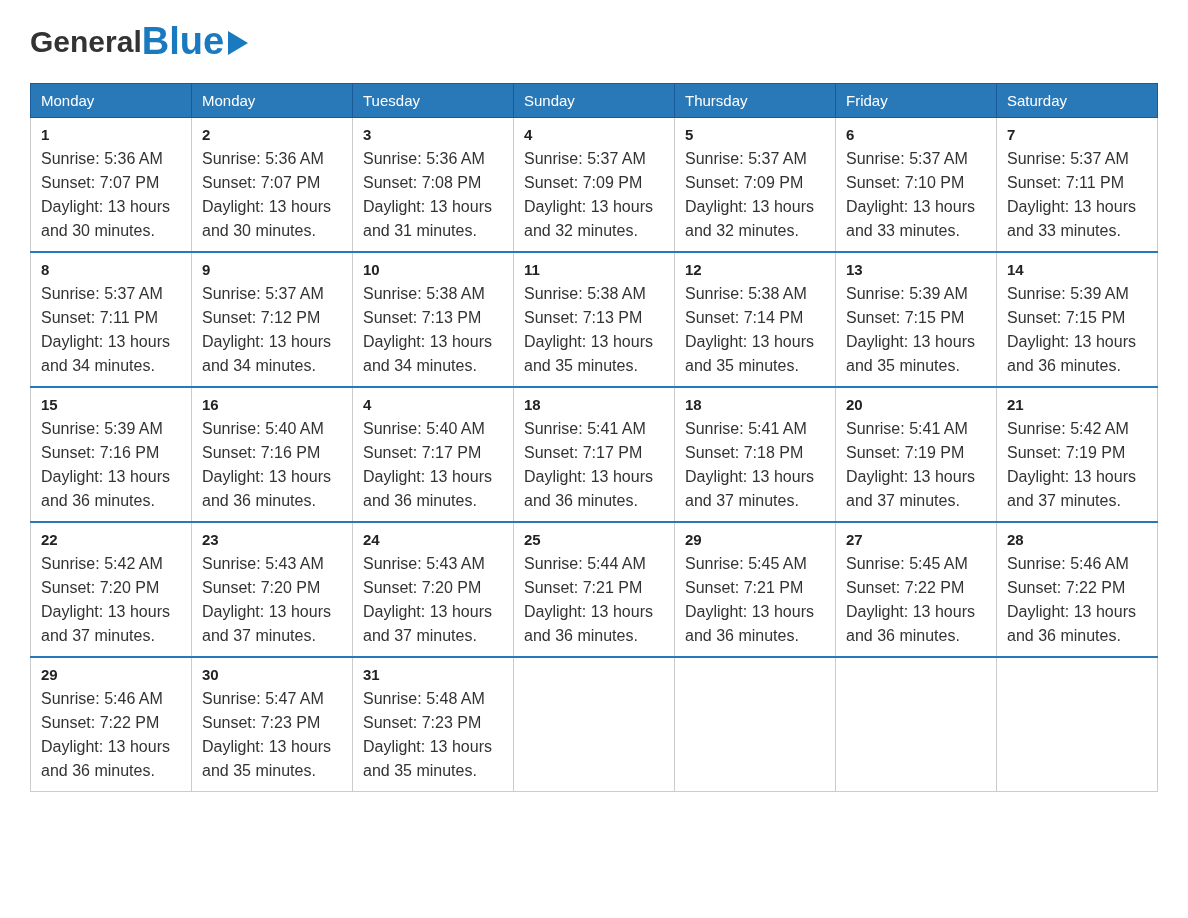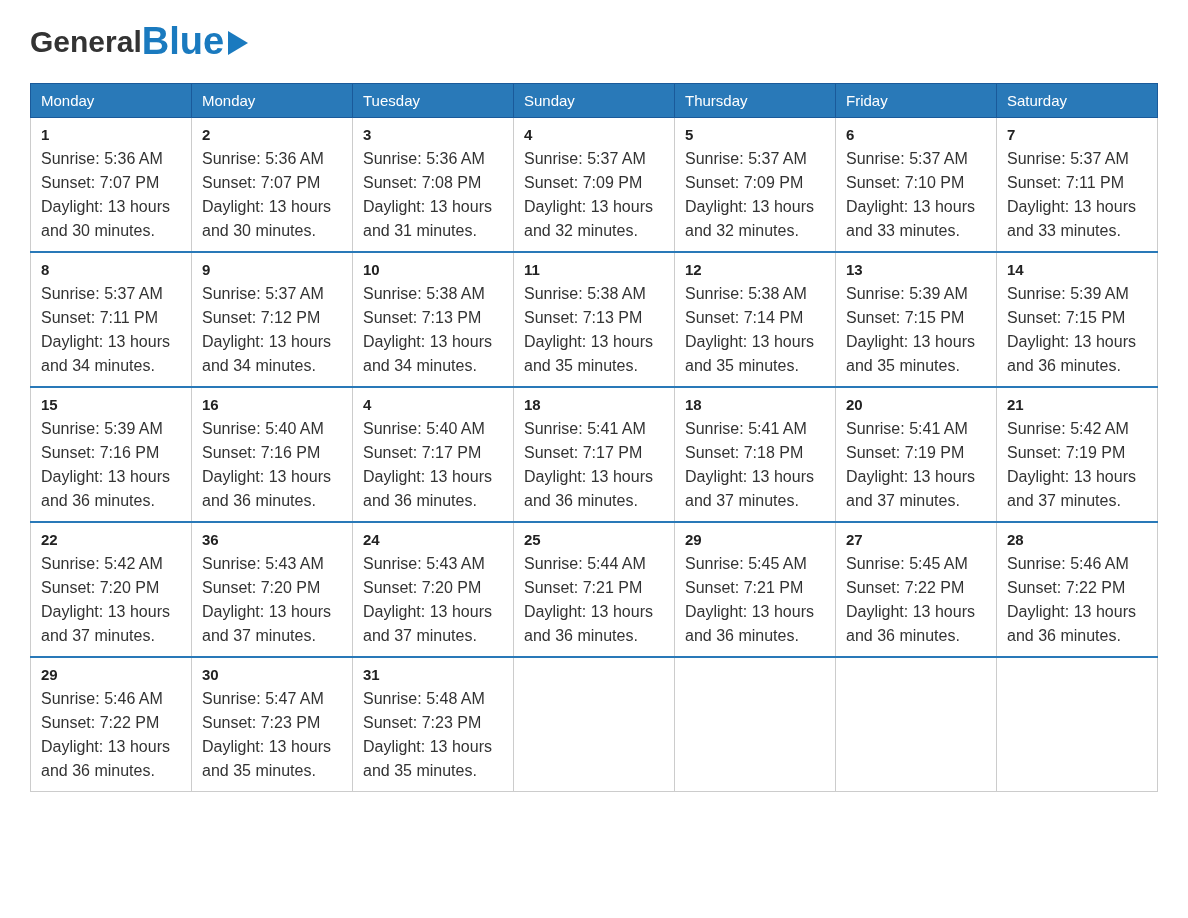--- a/index.html
+++ b/index.html
@@ -215,21 +215,21 @@
           <span class="day-num">21</span>
           <div class="day-info">Sunrise: 5:42 AM<br>Sunset: 7:19 PM<br>Daylight: 13 hours<br>and 37 minutes.</div>
         </td>
       </tr>
       <tr>
         <td>
           <span class="day-num">22</span>
           <div class="day-info">Sunrise: 5:42 AM<br>Sunset: 7:20 PM<br>Daylight: 13 hours<br>and 37 minutes.</div>
         </td>
         <td>
-          <span class="day-num">36</span>
+          <span class="day-num">23</span>
           <div class="day-info">Sunrise: 5:43 AM<br>Sunset: 7:20 PM<br>Daylight: 13 hours<br>and 37 minutes.</div>
         </td>
         <td>
           <span class="day-num">24</span>
           <div class="day-info">Sunrise: 5:43 AM<br>Sunset: 7:20 PM<br>Daylight: 13 hours<br>and 37 minutes.</div>
         </td>
         <td>
           <span class="day-num">25</span>
           <div class="day-info">Sunrise: 5:44 AM<br>Sunset: 7:21 PM<br>Daylight: 13 hours<br>and 36 minutes.</div>
         </td>

